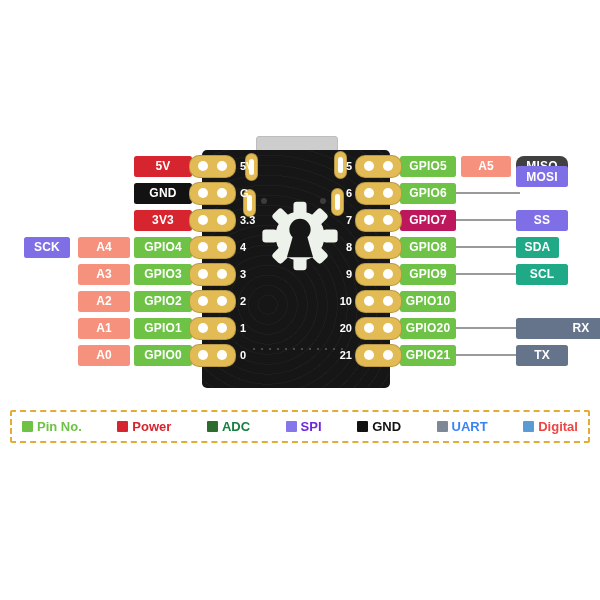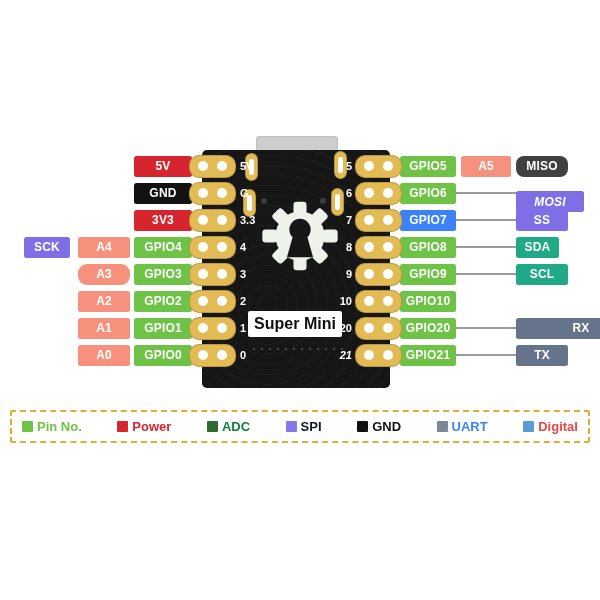--- a/index.html
+++ b/index.html
@@ -96,21 +96,20 @@
           <rect x="42" y="68" width="16" height="18" rx="4" transform="rotate(-45 50 44)"></rect>
         </g>
       </g>
       <circle cx="50" cy="36" r="13" fill="#161616"></circle>
       <path d="M42,42 L58,42 L66,70 L34,70 Z" fill="#161616"></path>
     </svg>
 
     <div class="dotrow" style="left:51px;top:198px;"></div>
   </div>
 
-  <div class="plate plate2">Super Mini</div>
 
   <div id="rows">
       <div class="pin" style="left: 189px; top: 154.5px; background: rgb(227, 187, 85);">
         <div class="hole h1"></div>
         <div class="hole h2"></div>
       </div>
       <div class="pin-num" style="left: 240px; top: 166px;">5V</div>
       <div class="box" style="left: 134px; width: 58px; top: 155.5px; background: rgb(214, 37, 46);">5V</div>
       <div class="pin" style="left: 189px; top: 181.5px; background: rgb(227, 187, 85);">
         <div class="hole h1"></div>
@@ -130,21 +129,21 @@
       </div>
       <div class="pin-num" style="left: 240px; top: 247px;">4</div>
       <div class="box" style="left: 24px; width: 46px; top: 236.5px; background: rgb(127, 111, 230);">SCK</div>
       <div class="box" style="left: 78px; width: 52px; top: 236.5px; background: rgb(245, 145, 124);">A4</div>
       <div class="box" style="left: 134px; width: 58px; top: 236.5px; background: rgb(110, 195, 70);">GPIO4</div>
       <div class="pin" style="left: 189px; top: 262.5px; background: rgb(227, 187, 85);">
         <div class="hole h1"></div>
         <div class="hole h2"></div>
       </div>
       <div class="pin-num" style="left: 240px; top: 274px;">3</div>
-      <div class="box" style="left: 78px; width: 52px; top: 263.5px; background: rgb(245, 145, 124); border-radius: 9px;">A3</div>
+      <div class="box" style="left: 78px; width: 52px; top: 263.5px; background: rgb(245, 145, 124);">A3</div>
       <div class="box" style="left: 134px; width: 58px; top: 263.5px; background: rgb(110, 195, 70);">GPIO3</div>
       <div class="pin" style="left: 189px; top: 289.5px; background: rgb(227, 187, 85);">
         <div class="hole h1"></div>
         <div class="hole h2"></div>
       </div>
       <div class="pin-num" style="left: 240px; top: 301px;">2</div>
       <div class="box" style="left: 78px; width: 52px; top: 290.5px; background: rgb(245, 145, 124);">A2</div>
       <div class="box" style="left: 134px; width: 58px; top: 290.5px; background: rgb(110, 195, 70);">GPIO2</div>
       <div class="pin" style="left: 189px; top: 316.5px; background: rgb(227, 187, 85);">
         <div class="hole h1"></div>
@@ -168,28 +167,28 @@
       <div class="box" style="left: 400px; width: 56px; top: 155.5px; background: rgb(110, 195, 70);">GPIO5</div>
       <div class="box" style="left: 461px; width: 50px; top: 155.5px; background: rgb(245, 145, 124);">A5</div>
       <div class="box" style="left: 516px; width: 52px; top: 155.5px; background: #404040; border-radius: 8px;">MISO</div>
       <div class="wire" style="left: 446px; width: 74px; top: 192.25px;"></div>
       <div class="pin" style="left: 355px; top: 181.5px; background: rgb(227, 187, 85);">
         <div class="hole h1"></div>
         <div class="hole h2"></div>
       </div>
       <div class="pin-num right" style="right: 248px; top: 193px;">6</div>
       <div class="box" style="left: 400px; width: 56px; top: 182.5px; background: rgb(110, 195, 70);">GPIO6</div>
-      <div class="box" style="left: 516px; width: 68px; top: 191px; background: rgb(127, 111, 230); font-style: italic;">MOSI</div>
+      <div class="box" style="left: 516px; width: 52px; top: 166px; background: rgb(127, 111, 230);">MOSI</div>
       <div class="wire" style="left: 446px; width: 74px; top: 219.25px;"></div>
       <div class="pin" style="left: 355px; top: 208.5px; background: rgb(227, 187, 85);">
         <div class="hole h1"></div>
         <div class="hole h2"></div>
       </div>
       <div class="pin-num right" style="right: 248px; top: 220px;">7</div>
-      <div class="box" style="left: 400px; width: 56px; top: 209.5px; background: #3b82f6;">GPIO7</div>
+      <div class="box" style="left: 400px; width: 56px; top: 209.5px; background: #be185d;">GPIO7</div>
       <div class="box" style="left: 516px; width: 52px; top: 209.5px; background: rgb(127, 111, 230);">SS</div>
       <div class="wire" style="left: 446px; width: 74px; top: 246.25px;"></div>
       <div class="pin" style="left: 355px; top: 235.5px; background: rgb(227, 187, 85);">
         <div class="hole h1"></div>
         <div class="hole h2"></div>
       </div>
       <div class="pin-num right" style="right: 248px; top: 247px;">8</div>
       <div class="box" style="left: 400px; width: 56px; top: 236.5px; background: rgb(110, 195, 70);">GPIO8</div>
       <div class="box" style="left: 516px; width: 43px; top: 236.5px; background: rgb(31, 169, 135);">SDA</div>
       <div class="wire" style="left: 446px; width: 74px; top: 273.25px;"></div>
@@ -212,42 +211,42 @@
         <div class="hole h2"></div>
       </div>
       <div class="pin-num right" style="right: 248px; top: 328px;">20</div>
       <div class="box" style="left: 400px; width: 56px; top: 317.5px; background: rgb(110, 195, 70);">GPIO20</div>
       <div class="box" style="left: 516px; width: 52px; top: 317.5px; background: rgb(102, 116, 139); padding-left: 39px;">RX</div>
       <div class="wire" style="left: 446px; width: 74px; top: 354.25px;"></div>
       <div class="pin" style="left: 355px; top: 343.5px; background: rgb(227, 187, 85);">
         <div class="hole h1"></div>
         <div class="hole h2"></div>
       </div>
-      <div class="pin-num right" style="right: 248px; top: 355px; font-style: italic;">21</div>
+      <div class="pin-num right" style="right: 248px; top: 355px;">21</div>
       <div class="box" style="left: 400px; width: 56px; top: 344.5px; background: rgb(110, 195, 70);">GPIO21</div>
       <div class="box" style="left: 516px; width: 52px; top: 344.5px; background: rgb(102, 116, 139);">TX</div>
     </div>
 
   <div class="legend" style="border-color: rgb(228, 172, 53);">
     <div class="legend-items" id="legend-items">
         <div class="legend-item">
           <div class="legend-swatch" style="background: rgb(110, 195, 70);"></div>
           <span style="color: rgb(110, 195, 70);">Pin No.</span>
         </div>
         <div class="legend-item">
           <div class="legend-swatch" style="background: rgb(214, 37, 46);"></div>
           <span style="color: rgb(214, 37, 46);">Power</span>
         </div>
         <div class="legend-item">
           <div class="legend-swatch" style="background: rgb(46, 107, 46);"></div>
           <span style="color: #15803d;">ADC</span>
         </div>
         <div class="legend-item">
           <div class="legend-swatch" style="background: rgb(133, 118, 234);"></div>
-          <span style="color: #0f172a;">SPI</span>
+          <span style="color: #6d28d9;">SPI</span>
         </div>
         <div class="legend-item">
           <div class="legend-swatch" style="background: rgb(18, 18, 18);"></div>
           <span style="color: rgb(18, 18, 18);">GND</span>
         </div>
         <div class="legend-item">
           <div class="legend-swatch" style="background: rgb(125, 135, 149);"></div>
           <span style="color: #3b82f6;">UART</span>
         </div>
         <div class="legend-item">

